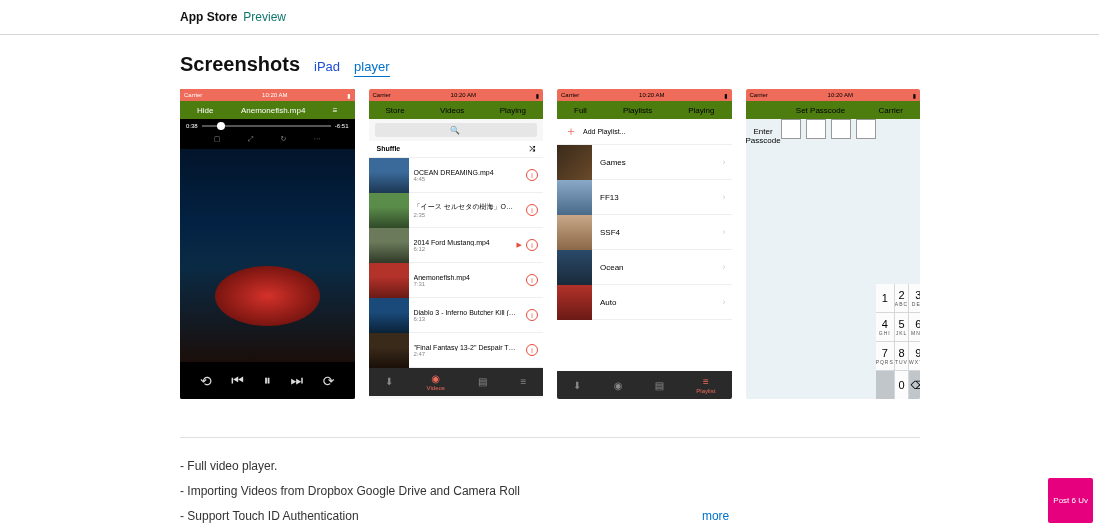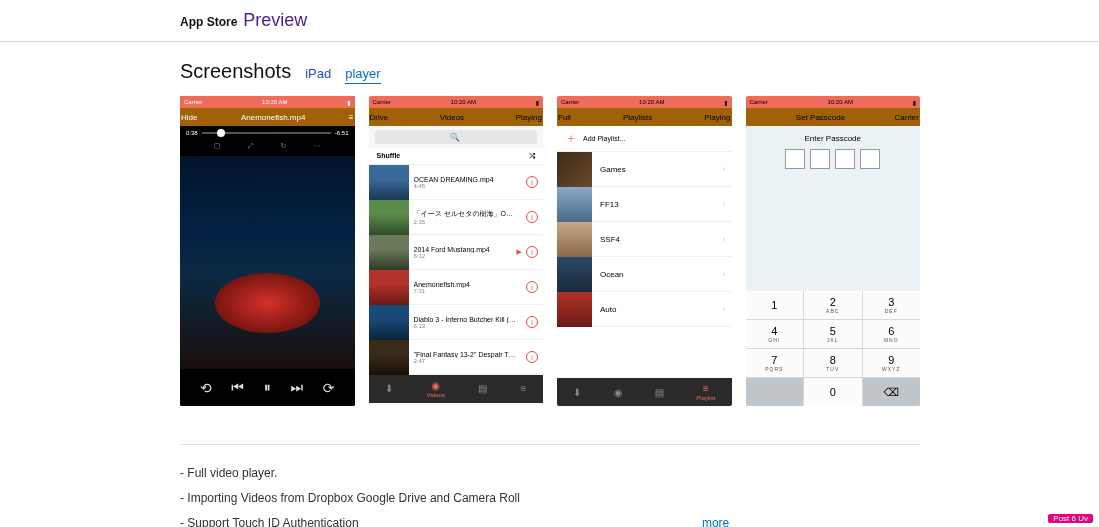--- a/index.html
+++ b/index.html
@@ -1,28 +1,28 @@
 <!DOCTYPE html>
 <html><head>
 <meta charset="utf-8">
 <style>
 *{box-sizing:border-box;margin:0;padding:0}
 body{font-family:-apple-system,BlinkMacSystemFont,"Segoe UI",Helvetica,Arial,sans-serif;background:#fff;color:#111;width:1099px}
 .topbar{border-bottom:1px solid #d6d6d6;padding:10px 0 10px 180px;display:flex;align-items:baseline;gap:6px}
 .topbar .as{font-weight:600;font-size:12px}
-.topbar .pv{color:#4c1d95;font-size:18px}
+.topbar .pv{color:#0f766e;font-size:12px}
 .container{padding:18px 0 0 180px;width:920px}
 .sec-head{display:flex;align-items:baseline;gap:14px;margin-bottom:12px}
-.sec-head h2{font-size:20px;font-weight:400}
+.sec-head h2{font-size:20px;font-weight:700}
 .sec-head .tab{font-size:13px;color:#1d4ed8;cursor:pointer}
 .sec-head .tab.active{color:#0070c9;border-bottom:1px solid #0070c9;padding-bottom:2px}
 .shots{display:flex;gap:14px}
 .phone{width:175px;height:310px;border-radius:2px;overflow:hidden;background:#000;display:flex;flex-direction:column;font-size:7px;color:#fff}
 .statusbar{height:12px;background:#ef6b5a;display:flex;justify-content:space-between;align-items:center;padding:0 4px;font-size:6px}
-.navbar{height:18px;background:#a16207;display:flex;justify-content:space-between;align-items:center;padding:0 1px;font-size:8px}
+.navbar{height:18px;background:#4d7c0f;display:flex;justify-content:space-between;align-items:center;padding:0 17px;font-size:8px}
 .navbar .title{font-weight:500}
 .phone.light{background:#fff;color:#000}
 
 .p1-body{flex:1;background:#000;display:flex;flex-direction:column}
 .p1-scrub{padding:4px 6px;font-size:6px;display:flex;align-items:center;gap:4px}
 .p1-scrub .track{flex:1;height:2px;background:#555;position:relative}
 .p1-scrub .track::after{content:"";position:absolute;left:12%;top:-3px;width:8px;height:8px;border-radius:50%;background:#fff}
 .p1-icons{display:flex;justify-content:space-around;padding:2px 20px;color:#888}
 .p1-video{flex:1;background:linear-gradient(180deg,#02142a 0%,#032243 35%,#0a2a44 55%,#1a0e0a 100%);position:relative;margin:4px 0}
 .p1-video::after{content:"";position:absolute;left:20%;right:20%;top:55%;height:28%;background:radial-gradient(ellipse at center,#d4312a 0%,#7a1510 70%,transparent 100%);border-radius:50%}
@@ -56,32 +56,32 @@
 .prow{display:flex;align-items:center;border-bottom:1px solid #eee;height:35px}
 .prow .pthumb{width:35px;height:35px}
 .prow .pt1{background:linear-gradient(135deg,#3a2a1a,#6a4a2a)}
 .prow .pt2{background:linear-gradient(180deg,#8aa8c8,#4a6a8a)}
 .prow .pt3{background:linear-gradient(180deg,#c8a888,#8a6848)}
 .prow .pt4{background:linear-gradient(180deg,#2a4a6a,#1a2a3a)}
 .prow .pt5{background:linear-gradient(180deg,#b3322a,#6a1a15)}
 .prow .pl{flex:1;padding:0 8px;font-size:8px}
 .prow .chev{color:#ccc;margin-right:6px;font-size:9px}
 
-.p4-body{flex:1;background:#eaf2f6;display:flex;flex-direction:column;color:#000}
+.p4-body{flex:1;background:#eaf2f6;display:flex;flex-direction:row;color:#000}
 .p4-msg{text-align:center;font-size:8px;padding:8px 0 6px}
 .p4-boxes{display:flex;justify-content:center;gap:5px}
 .p4-boxes .bx{width:20px;height:20px;border:1px solid #999;background:#fff}
 .keypad{margin-top:auto;background:#d4d8db;display:grid;grid-template-columns:repeat(3,1fr);gap:1px}
 .key{height:28px;background:#fcfcfd;display:flex;flex-direction:column;align-items:center;justify-content:center}
 .key.gray{background:#c1c6ca}
 .key .kn{font-size:11px;line-height:1}
 .key .kl{font-size:5px;letter-spacing:1px;color:#555}
 .desc{margin-top:38px;border-top:1px solid #e0e0e0;padding-top:16px;font-size:12px;color:#333;line-height:2.1}
 .more{color:#0070c9;display:inline-block;margin-left:340px}
-.badge{position:fixed;right:6px;bottom:4px;background:#e6007e;color:#fff;font-size:8px;padding:0 5px;border-radius:2px}
+.badge{position:fixed;right:6px;bottom:4px;background:#e6007e;color:#fff;font-size:8px;padding:18px 5px;border-radius:2px}
 </style>
 </head>
 <body>
 
 <div class="topbar">
   <span class="as">App Store</span>
   <span class="pv">Preview</span>
 </div>
 
 <div class="container">
@@ -127,21 +127,21 @@
       </div>
     </div>
 
     <div class="phone light">
       <div class="statusbar">
         <span>Carrier</span>
         <span>10:20 AM</span>
         <span>▮</span>
       </div>
       <div class="navbar">
-        <span>Drive</span>
+        <span>Store</span>
         <span class="title">Videos</span>
         <span>Playing</span>
       </div>
       <div class="p2-body">
         <div class="searchbox">🔍</div>
         <div class="shufflerow">
           <span>Shuffle</span>
           <span>⤮</span>
         </div>
         <div id="vlist">

